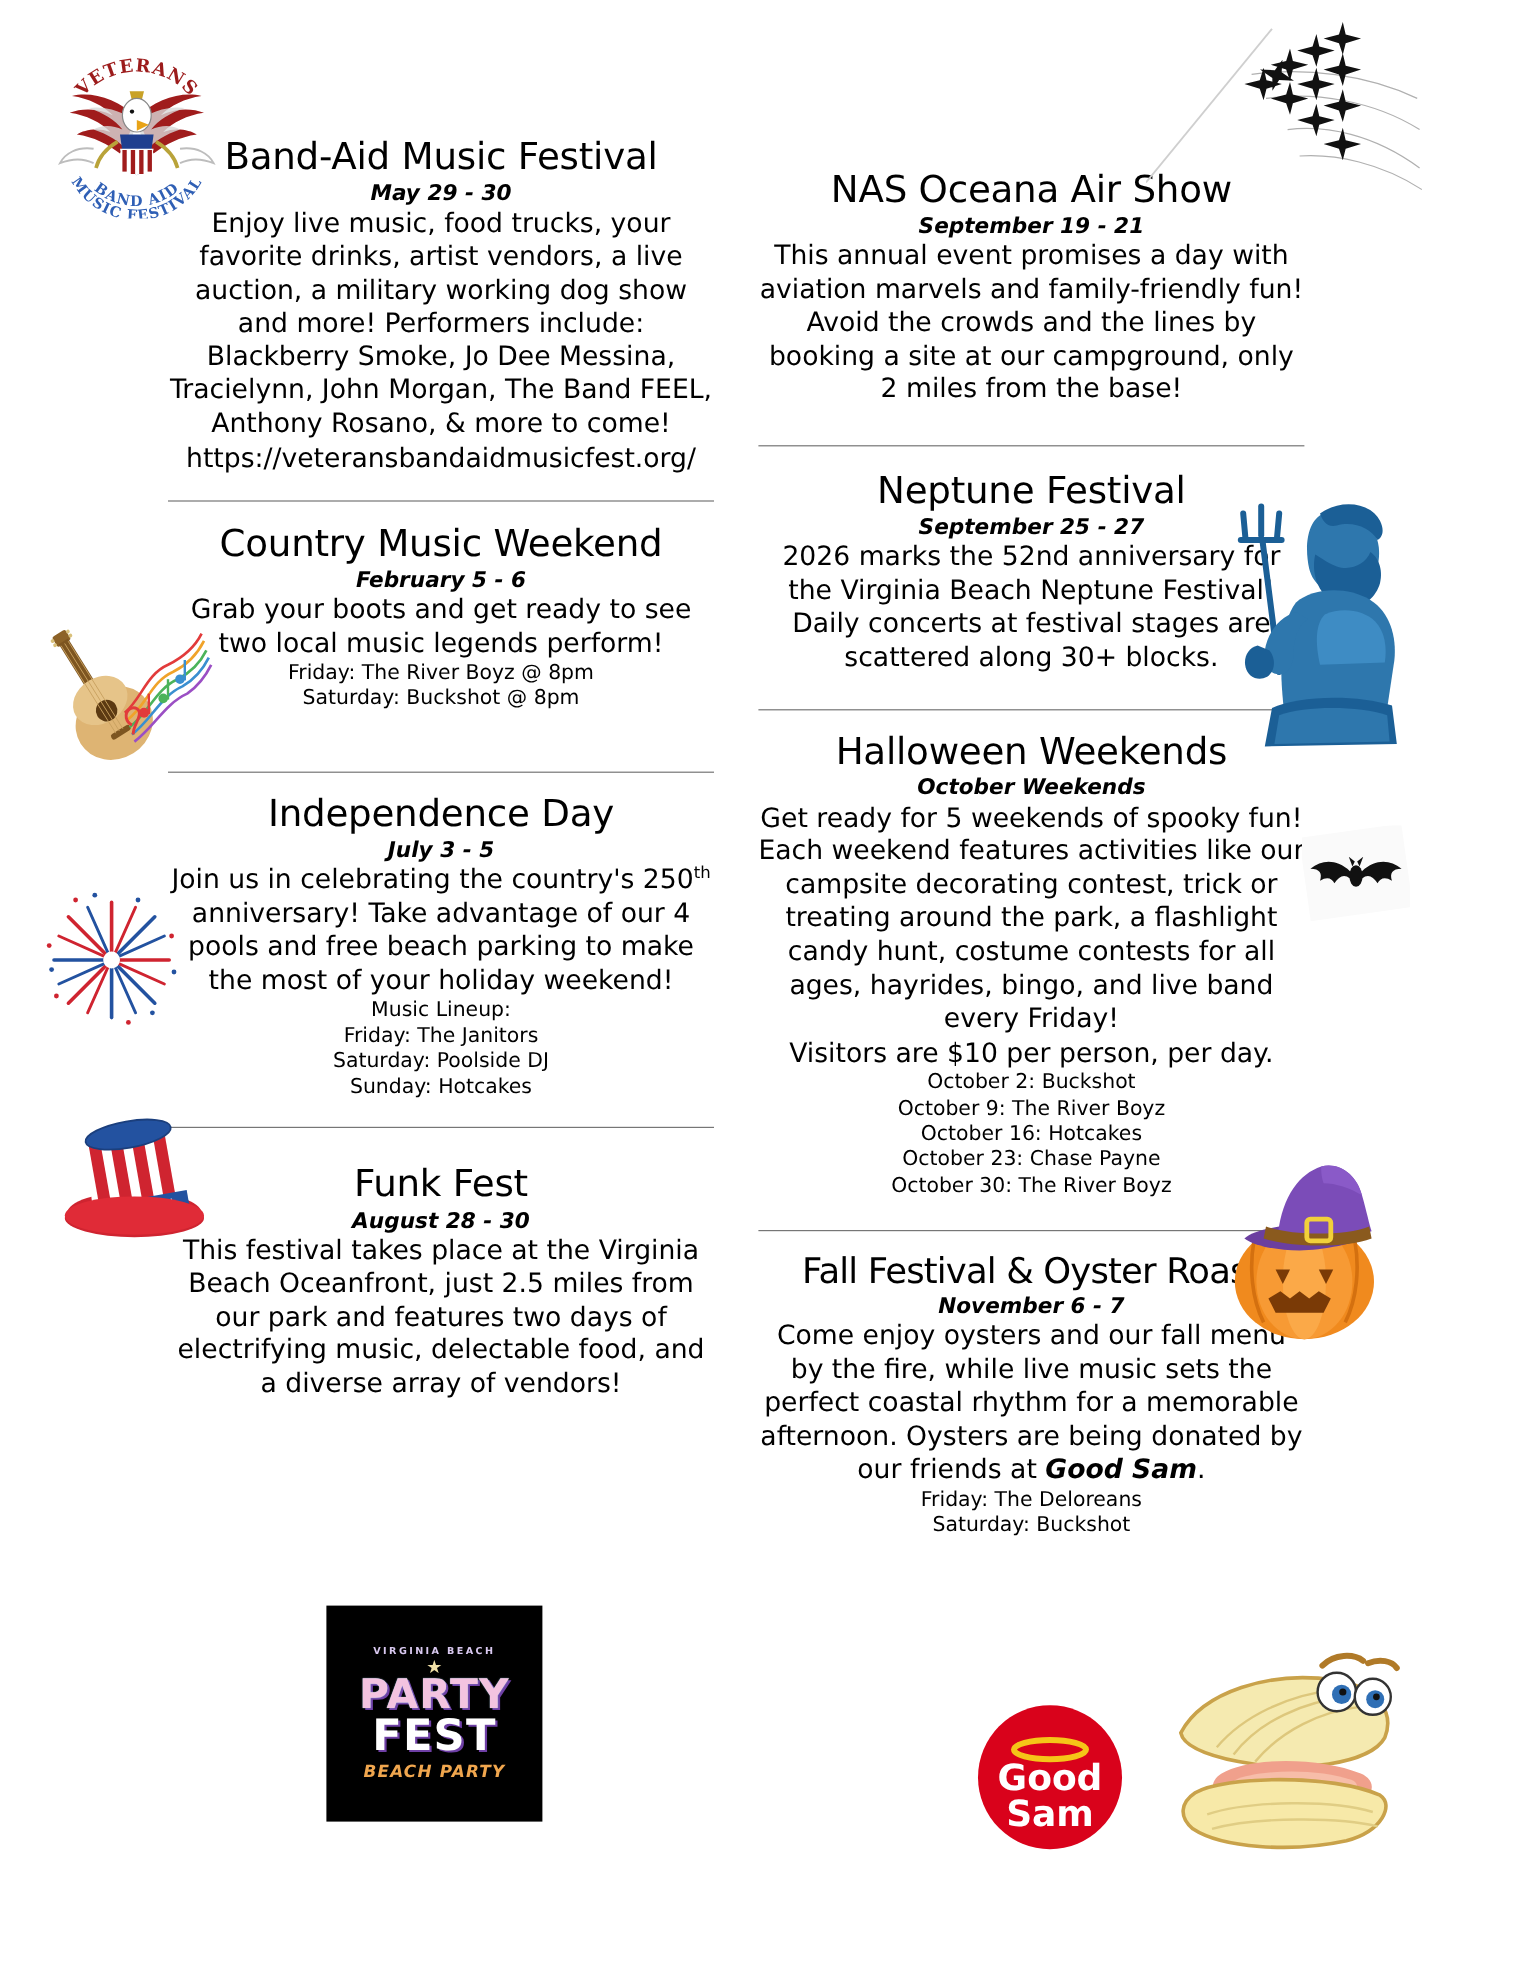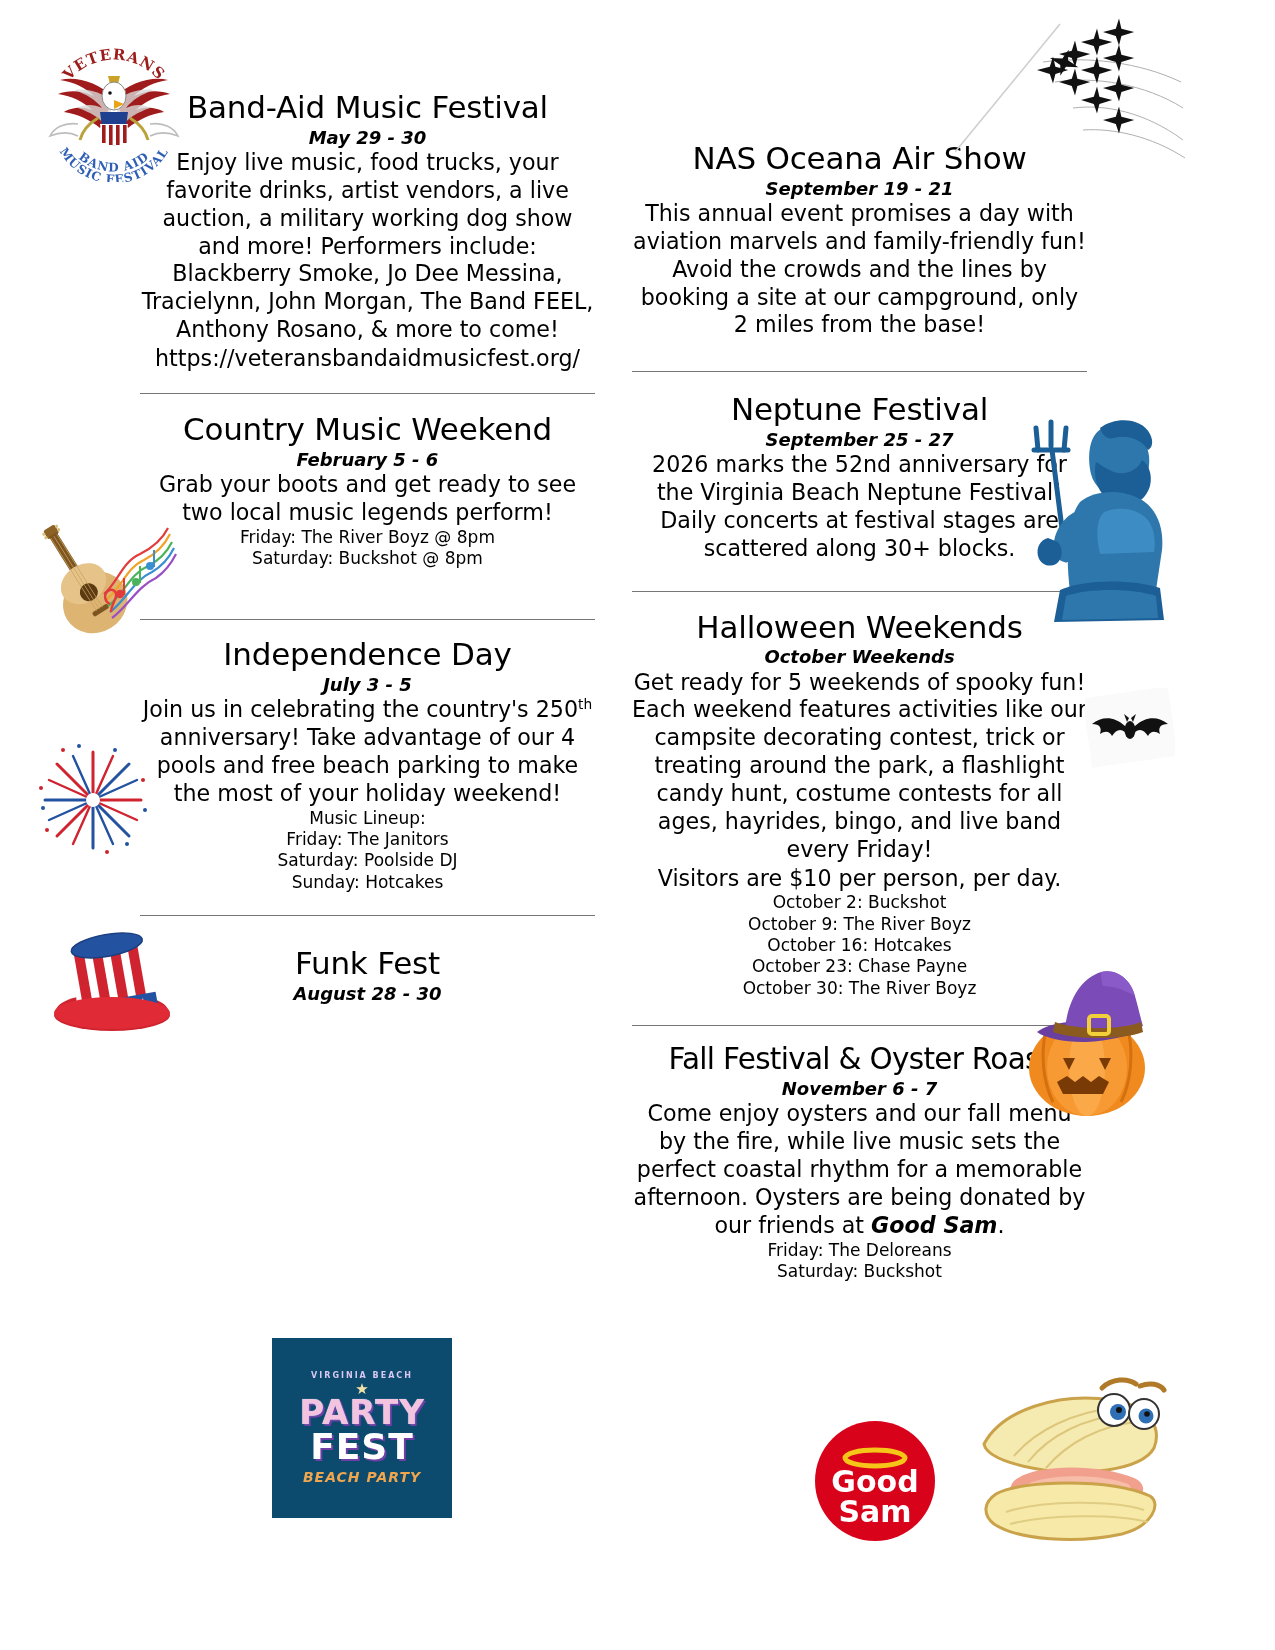--- a/index.html
+++ b/index.html
@@ -78,21 +78,21 @@
 
   
   .art-fireworks { left: 28px; top: 742px; width: 130px; height: 120px; }
 
   
   .art-hat { left: 48px; top: 915px; width: 128px; height: 120px; }
 
   
   .art-funk {
     left: 272px; top: 1338px; width: 180px; height: 180px;
-    background: #0c4a6e;
+    background: #000000;
   }
 
   
   .art-jets { left: 955px; top: 12px; width: 230px; height: 150px; }
 
   
   .art-neptune { left: 1008px; top: 410px; width: 165px; height: 215px; }
 
   
   .art-bat { left: 1085px; top: 688px; width: 90px; height: 80px; }
@@ -134,21 +134,21 @@
     letter-spacing: 1px; margin-top: 4px; font-style: italic;
   }
 </style>
 </head>
 <body>
 
 <div class="page">
 
   <div class="col col-left">
 
-    <div class="event" style="padding-top:90px;">
+    <div class="event" style="padding-top:114px;">
       <h2 class="title">Band-Aid Music Festival</h2>
       <div class="dates">May 29 - 30</div>
       <div class="body">Enjoy live music, food trucks, your favorite drinks, artist vendors, a live auction, a military working dog show and more! Performers include: Blackberry Smoke, Jo Dee Messina, Tracielynn, John Morgan, The Band FEEL, Anthony Rosano, &amp; more to come!</div>
       <div class="body">https://veteransbandaidmusicfest.org/</div>
     </div>
 
     <div class="event" style="padding-top:20px;">
       <hr class="rule">
       <h2 class="title" style="margin-top:18px;">Country Music Weekend</h2>
       <div class="dates">February 5 - 6</div>
@@ -165,20 +165,21 @@
       <div class="lineup">Music Lineup:</div>
       <div class="lineup">Friday: The Janitors</div>
       <div class="lineup">Saturday: Poolside DJ</div>
       <div class="lineup">Sunday: Hotcakes</div>
     </div>
 
     <div class="event" style="padding-top:22px;">
       <hr class="rule">
       <h2 class="title" style="margin-top:30px;">Funk Fest</h2>
       <div class="dates">August 28 - 30</div>
+      <div class="body">This festival takes place at the Virginia Beach Oceanfront, just 2.5 miles from our park and features two days of electrifying music, delectable food, and a diverse array of vendors!</div>
     </div>
 
   </div>
 
   <div class="col col-right">
 
     <div class="event" style="padding-top:141px;">
       <h2 class="title">NAS Oceana Air Show</h2>
       <div class="dates">September 19 - 21</div>
       <div class="body">This annual event promises a day with aviation marvels and family-friendly fun! Avoid the crowds and the lines by booking a site at our campground, only 2 miles from the base!</div>

